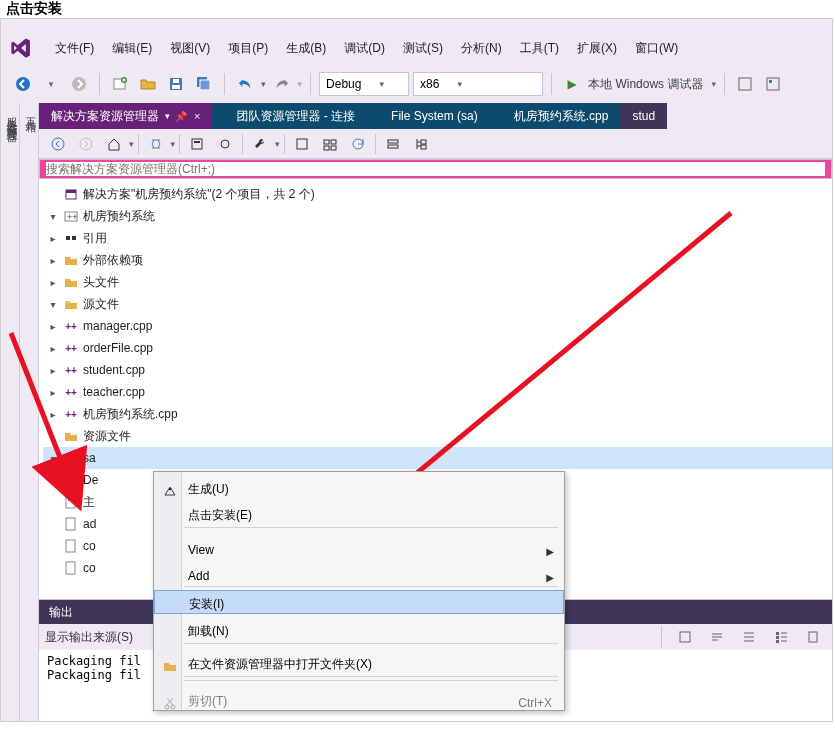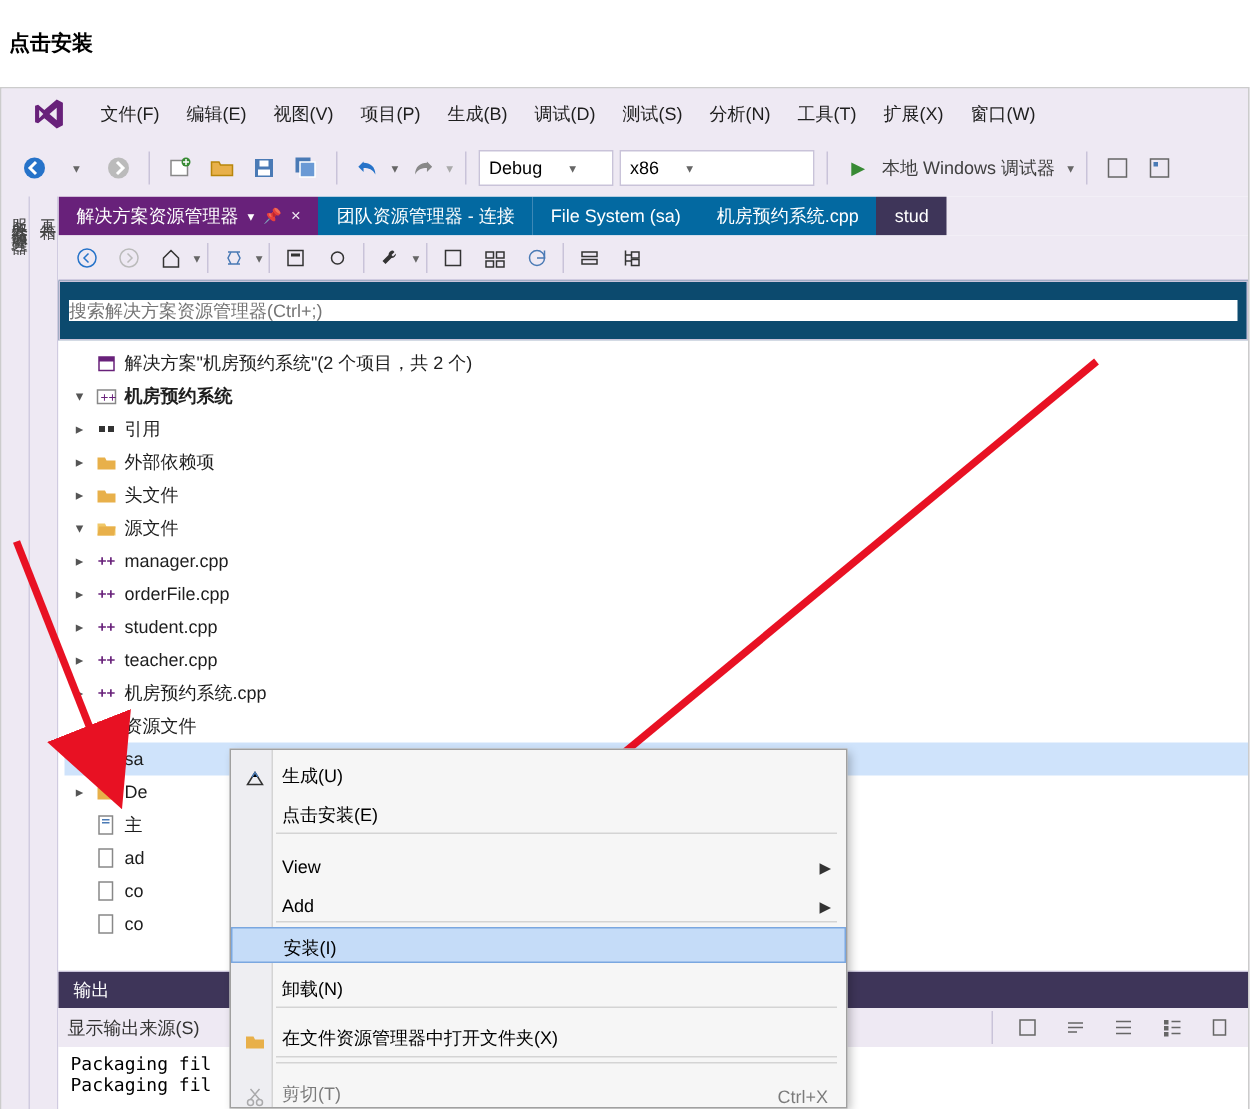--- a/index.html
+++ b/index.html
@@ -1,51 +1,51 @@
 <!DOCTYPE html>
 <html><head>
 <meta charset="utf-8">
 <style>
   * { box-sizing: border-box; margin: 0; padding: 0; }
   body { font-family: "Microsoft YaHei", "Segoe UI", sans-serif; font-size: 12px; background: #fff; width: 835px; }
-  .caption { font-weight: bold; font-size: 14px; padding: 20px 6px; }
+  .caption { font-weight: bold; font-size: 14px; padding: 0 6px; }
   .vs-window { background: #eee9f3; border: 1px solid #ccc; width: 833px; }
-  .menubar { display: flex; align-items: center; height: 34px; background: #eee9f3; gap: 2px; padding-left: 18px; }
+  .menubar { display: flex; align-items: center; height: 34px; background: #eee9f3; gap: 2px; padding-left: 6px; margin-top: 12px; }
   .vs-logo { width: 28px; height: 28px; display:flex;align-items:center;justify-content:center; margin-right:10px;}
   .vs-logo svg { width:22px;height:22px;}
   .menubar .mi { padding: 4px 8px; color: #1e1e1e; cursor: default; }
   .toolbar-row { display:flex; align-items:center; height:38px; background:#eee9f3; padding-left:10px; gap:4px;}
   .tb-btn { width:24px;height:24px;display:inline-flex;align-items:center;justify-content:center;}
   .tb-sep { width:1px;height:22px;background:#c9c3d9;margin:0 4px;}
   .combo { height:24px; border:1px solid #c9c3d9; background:#fff; display:flex; align-items:center; padding:0 6px; gap:18px;}
   .combo .dd{font-size:9px;color:#666;}
   .play { color:#388a34; font-size:12px;}
   .content-area { display:flex; height:618px; }
   .left-strips { display:flex; }
   .vstrip { width:19px; background:#eee9f3; border-right:1px solid #d0cbe0; writing-mode: vertical-rl; text-orientation: upright; font-size:11px; padding-top:6px; color:#444; letter-spacing:2px; text-align:left;}
   .main-col { flex:1; display:flex; flex-direction:column; background:#fff;}
   .tabstrip { height:26px; background:#eee9f3; display:flex; overflow:hidden;}
   .tab { height:26px; display:flex; align-items:center; padding:0 12px; font-size:12px; color:#fff; background:#68217a; gap:6px;}
-  .tab.inactive { background:#0369a1; }
+  .tab.inactive { background:#0c4a6e;padding-left:24px; }
   .tab.inactive2 { background:#3e3559; }
   .tab .dropdown-arrow{font-size:9px;}
   .tab .pin{font-size:10px;opacity:.9;}
   .tab .x{font-size:11px;opacity:.9;}
   .panel-toolbar { height:30px; background:#eee9f3; border-bottom:1px solid #d0cbe0; display:flex; align-items:center; padding:0 6px; gap:2px;}
   .ptb { width:26px;height:24px;display:inline-flex;align-items:center;justify-content:center; color:#333;}
   .ptb.sep{width:1px;height:20px;background:#c9c3d9;margin:0 2px;}
-  .search-row { height:40px; border:1px solid #c9c3d9; margin:0; background:#0c4a6e; display:flex; align-items:center; padding:4px 6px; color:#888;}
+  .search-row { height:20px; border:1px solid #c9c3d9; margin:0; background:#ec4899; display:flex; align-items:center; padding:4px 6px; color:#888;}
   .search-row input{border:none;outline:none;flex:1;font-size:12px;color:#333;}
   .tree { background:#fff; padding:4px 0 4px 4px; position:relative; height:420px;}
   .tree .row { display:flex; align-items:center; height:22px; gap:4px; padding-left:4px; white-space:nowrap; cursor:default;}
   .tree .row.sel { background:#cfe3fb; }
   .tree .exp { width:12px; display:inline-block; text-align:center; font-size:10px; color:#555;}
   .tree .ic { width:16px; height:16px; display:inline-flex;align-items:center;justify-content:center;}
   .tree .lbl { color:#1e1e1e; }
-  .tree .bold { font-weight:bold; }
+  .tree .bold { font-weight:normal; }
   .ind1{padding-left:20px;} .ind2{padding-left:38px;} .ind3{padding-left:56px;}
   .ctx-menu { position:absolute; left:152px; top:482px; width:412px; background:#f6f6f6; border:1px solid #a0a0a0; box-shadow:2px 2px 6px rgba(0,0,0,.25); z-index:50;}
   .ctx-menu .item{height:26px;display:flex;align-items:flex-end;padding-left:34px;position:relative;}
   .ctx-menu .item.hl{background:#c5dcf8;border:1px solid #7aa7e0;height:24px;}
   .ctx-menu .item .ic{position:absolute;left:6px;width:20px;display:flex;align-items:center;justify-content:center;}
   .ctx-menu .item .arrow{position:absolute;right:10px;font-size:10px;color:#333;}
   .ctx-menu .sep{height:1px;background:#d4d4d4;margin:3px 6px 3px 30px;}
   .ctx-strip{position:absolute;left:0;top:0;bottom:0;width:28px;background:#eeeef2;border-right:1px solid #d4d4d4;}
   .output-panel{border-top:1px solid #c9c3d9;background:#eee9f3;}
   .output-title{height:24px;background:#3e3559;color:#fff;display:flex;align-items:center;padding:0 10px;font-size:12px;}

